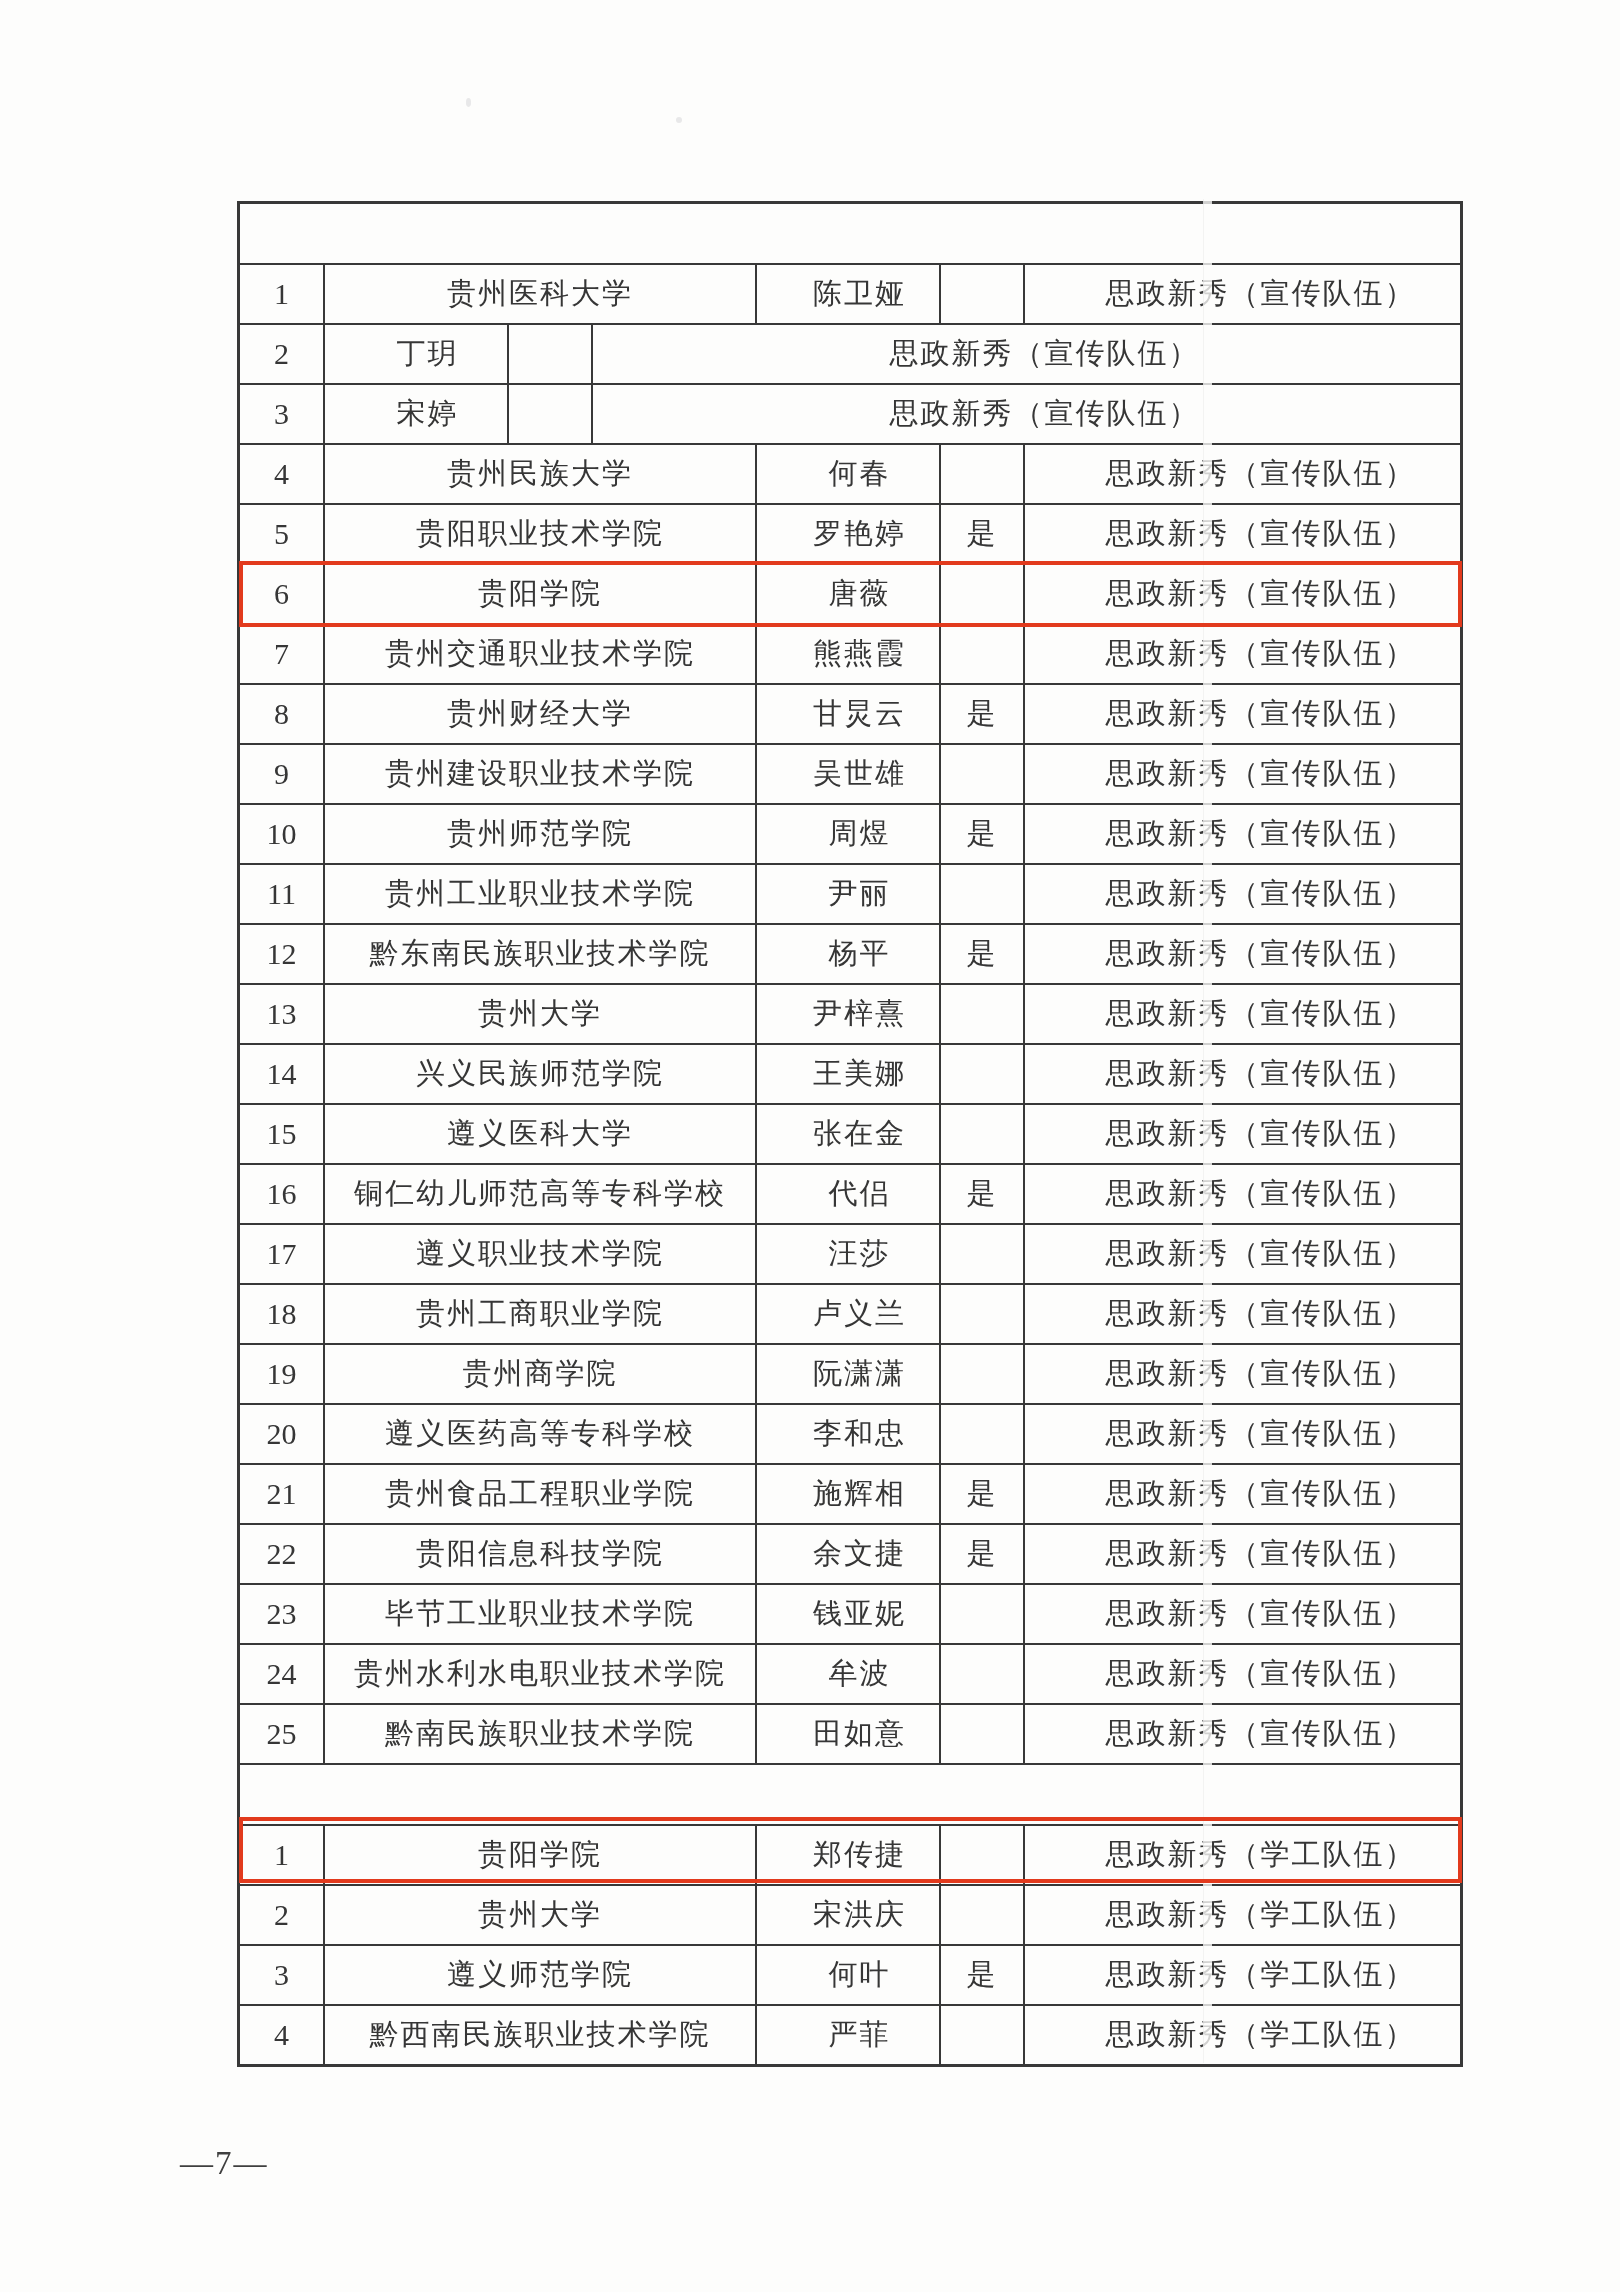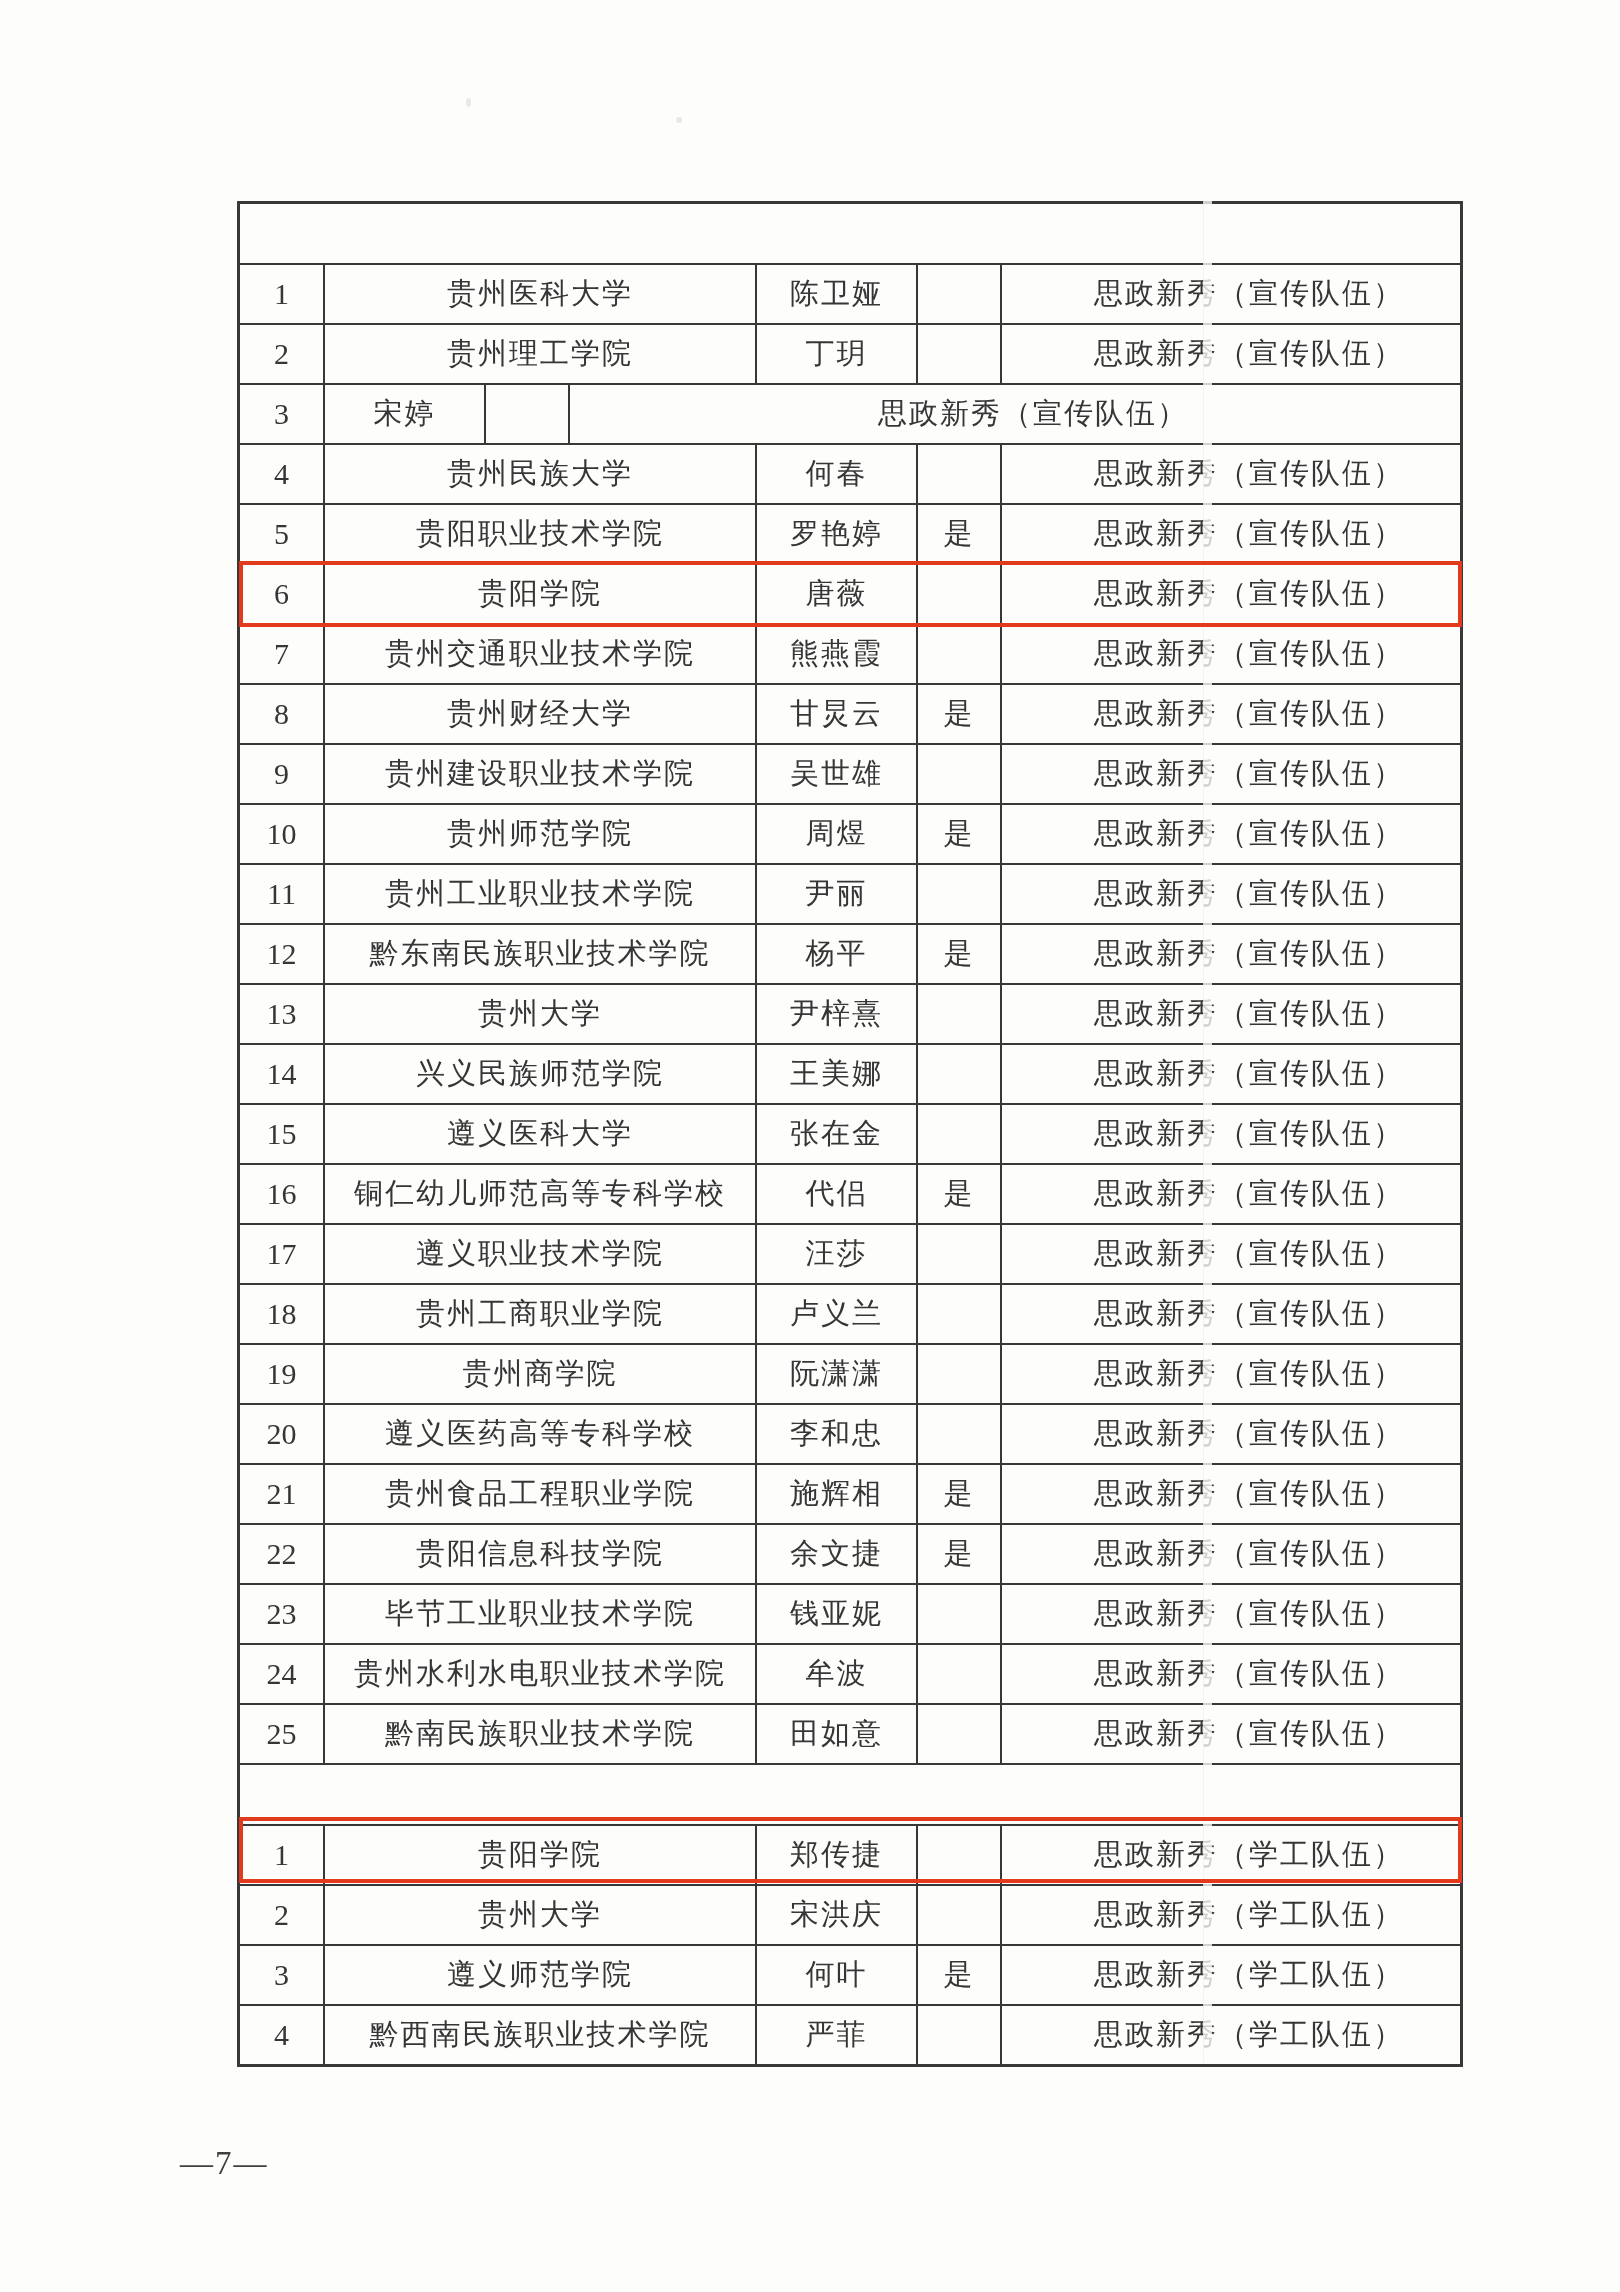--- a/index.html
+++ b/index.html
@@ -28,21 +28,21 @@
     display:flex;align-items:center;justify-content:center;
     box-sizing:border-box;
     font-size:29px;
     letter-spacing:2px;
     white-space:nowrap;
     overflow:hidden;
     color:#363636;
   }
   .c-num{width:85px;border-right:2px solid #383838;font-size:30px;letter-spacing:0;}
   .c-school{width:432px;border-right:2px solid #383838;text-align:right;}
-  .c-name{width:161px;border-right:2px solid #383838;}
+  .c-name{width:161px;border-right:2px solid #383838;margin-left:23px;}
   .c-flag{width:84px;border-right:2px solid #383838;}
   .c-award{flex:1;padding-left:36px;}
   
   .highlight-box{
     position:absolute;
     border:4.9px solid #e23a1d;
     box-sizing:border-box;
     background:transparent;
     pointer-events:none;
   }
@@ -76,21 +76,20 @@
     <div id="section-1">
         <div class="row data-row">
     <div class="cell c-num">1</div>
     <div class="cell c-school">贵州医科大学</div>
     <div class="cell c-name">陈卫娅</div>
     <div class="cell c-flag"></div>
     <div class="cell c-award">思政新秀（宣传队伍）</div>
   </div>
         <div class="row data-row">
     <div class="cell c-num">2</div>
-    <div class="cell c-school">贵州理工学院</div>
     <div class="cell c-name">丁玥</div>
     <div class="cell c-flag"></div>
     <div class="cell c-award">思政新秀（宣传队伍）</div>
   </div>
         <div class="row data-row">
     <div class="cell c-num">3</div>
     <div class="cell c-name">宋婷</div>
     <div class="cell c-flag"></div>
     <div class="cell c-award">思政新秀（宣传队伍）</div>
   </div>

